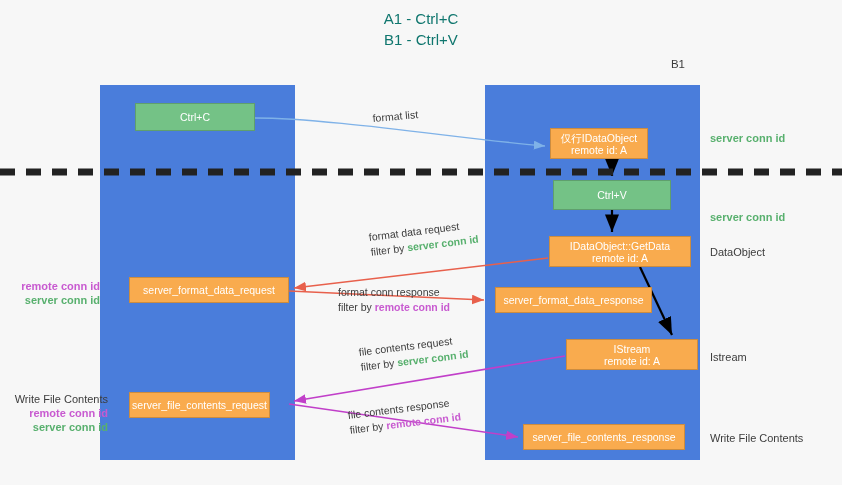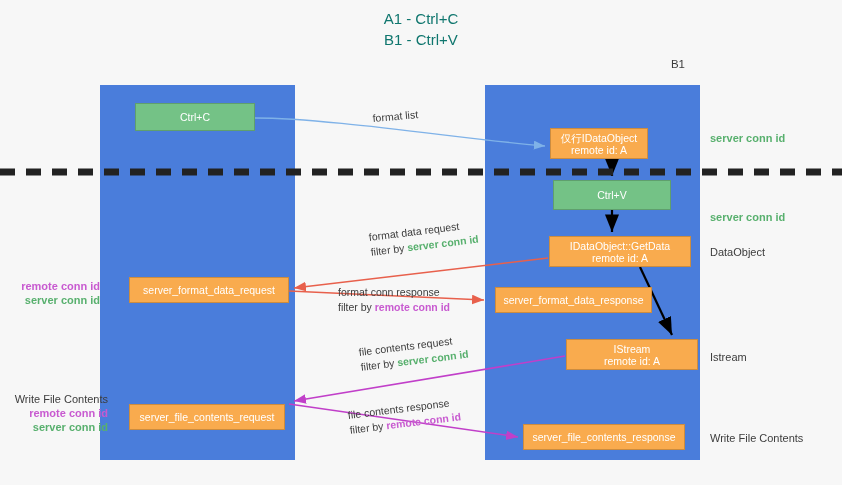--- a/index.html
+++ b/index.html
@@ -36,21 +36,21 @@
   .node.orange{background:#f9ab4e;}
   .node.green{background:#74c286;}
 
   #n-ctrlc{left:135px;top:103px;width:120px;height:28px;}
   #n-idataobject{left:550px;top:128px;width:98px;height:31px;}
   #n-ctrlv{left:553px;top:180px;width:118px;height:30px;}
   #n-getdata{left:549px;top:236px;width:142px;height:31px;}
   #n-sfdreq{left:129px;top:277px;width:160px;height:26px;}
   #n-sfdresp{left:495px;top:287px;width:157px;height:26px;}
   #n-istream{left:566px;top:339px;width:132px;height:31px;}
-  #n-sfcreq{left:129px;top:404px;width:156px;height:26px;}
+  #n-sfcreq{left:129px;top:392px;width:141px;height:26px;}
   #n-sfcresp{left:523px;top:424px;width:162px;height:26px;}
 
   .side-label{
     position:absolute;font-size:11px;color:#3c3c3c;line-height:14px;
     white-space:nowrap;
   }
   .green-txt{color:#58b06e;font-weight:bold;}
   .magenta-txt{color:#c85ad0;font-weight:bold;}
 
   #lbl-srv1{left:710px;top:131px;}

